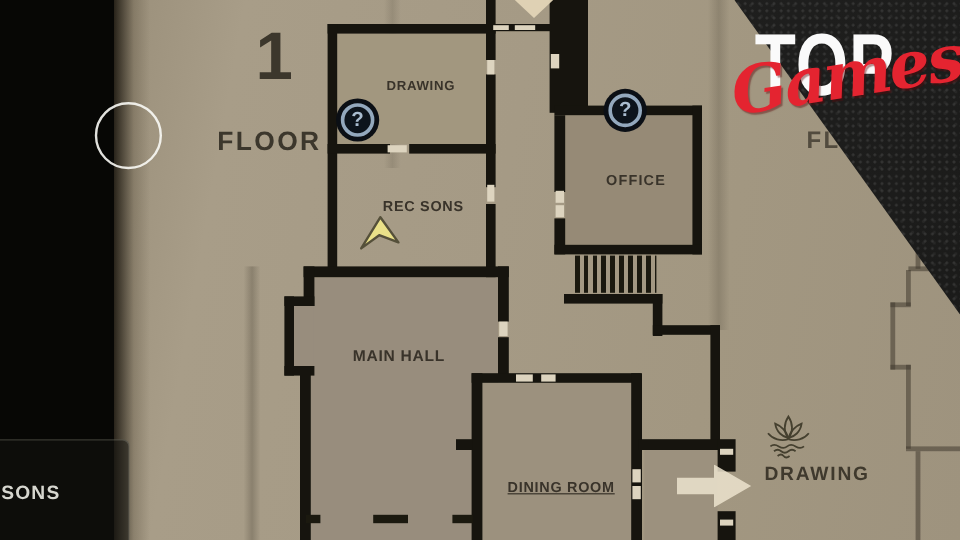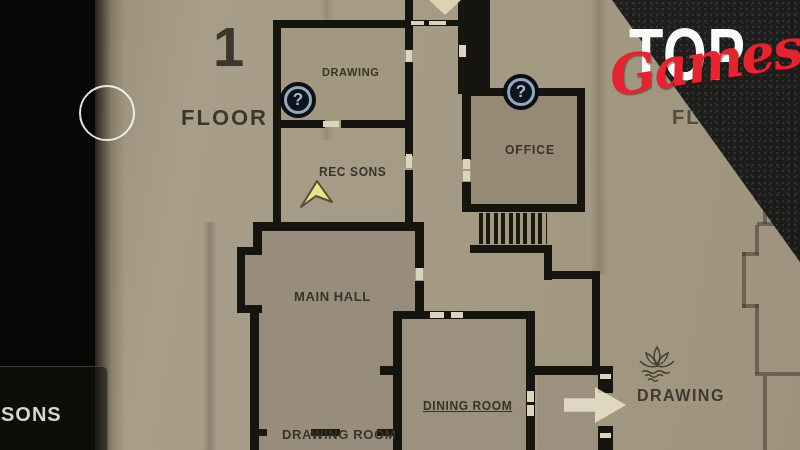--- a/index.html
+++ b/index.html
@@ -50,21 +50,21 @@
       linear-gradient(135deg,#242423,#191918);
     background-size:6px 6px,9px 9px,100% 100%;}
   #logo-top{position:absolute;left:629px;top:18px;z-index:8;font-weight:bold;font-size:72px;line-height:1;
     color:#fafafa;letter-spacing:1px;transform:scaleX(.78) scaleY(1.02);transform-origin:left top;}
   #logo-games{position:absolute;left:610px;top:50px;z-index:9;font-family:"DejaVu Serif",serif;font-style:italic;
     font-weight:bold;font-size:54px;line-height:1;color:#e42430;letter-spacing:-2px;
     transform:rotate(-9deg);transform-origin:left center;text-shadow:1px 2px 1px rgba(90,8,12,.45);}
   
   #hud-panel{position:absolute;left:-42px;top:366px;width:148px;height:100px;z-index:4;
     border:1px solid rgba(140,140,130,.35);border-radius:6px;background:rgba(18,18,14,.55);}
-  #hud-text{position:absolute;left:1px;top:403px;z-index:5;color:#d6d6cf;font-weight:bold;font-size:20px;letter-spacing:1px;}
+  #hud-text{position:absolute;left:1px;top:403px;z-index:5;color:#d6d6cf;font-weight:bold;font-size:16px;letter-spacing:1px;}
 </style>
 </head>
 <body>
 
 <div id="screen">
 
   <div id="paper"></div>
   <div id="paper-edge"></div>
   <div id="crease1" class="crease"></div>
   <div id="crease2" class="crease"></div>
@@ -145,21 +145,20 @@
 
   <div id="floor-number">1</div>
   <div class="floor-line" style="left:181px;top:105px;">FLOOR</div>
   <div id="adjacent-floor">FLOOR</div>
 
   <div class="rlabel" style="left:322px;top:66px;">DRAWING</div>
   <div class="rlabel" style="left:319px;top:165px;font-size:12px;">REC SONS</div>
   <div class="rlabel" style="left:505px;top:143px;font-size:12px;letter-spacing:1px;">OFFICE</div>
   <div class="rlabel" style="left:294px;top:289px;font-size:13px;">MAIN HALL</div>
   <div class="rlabel" style="left:423px;top:399px;font-size:12px;text-decoration:underline;">DINING ROOM</div>
-  <div class="rlabel" style="left:282px;top:427px;font-size:13px;">DRAWING ROOM</div>
   <div id="wellness-label">
     <div>DRAWING</div>
   </div>
 
   <div class="badge" style="left:284px;top:86px;">
     <span>?</span>
   </div>
   <div class="badge" style="left:507px;top:78px;">
     <span>?</span>
   </div>

